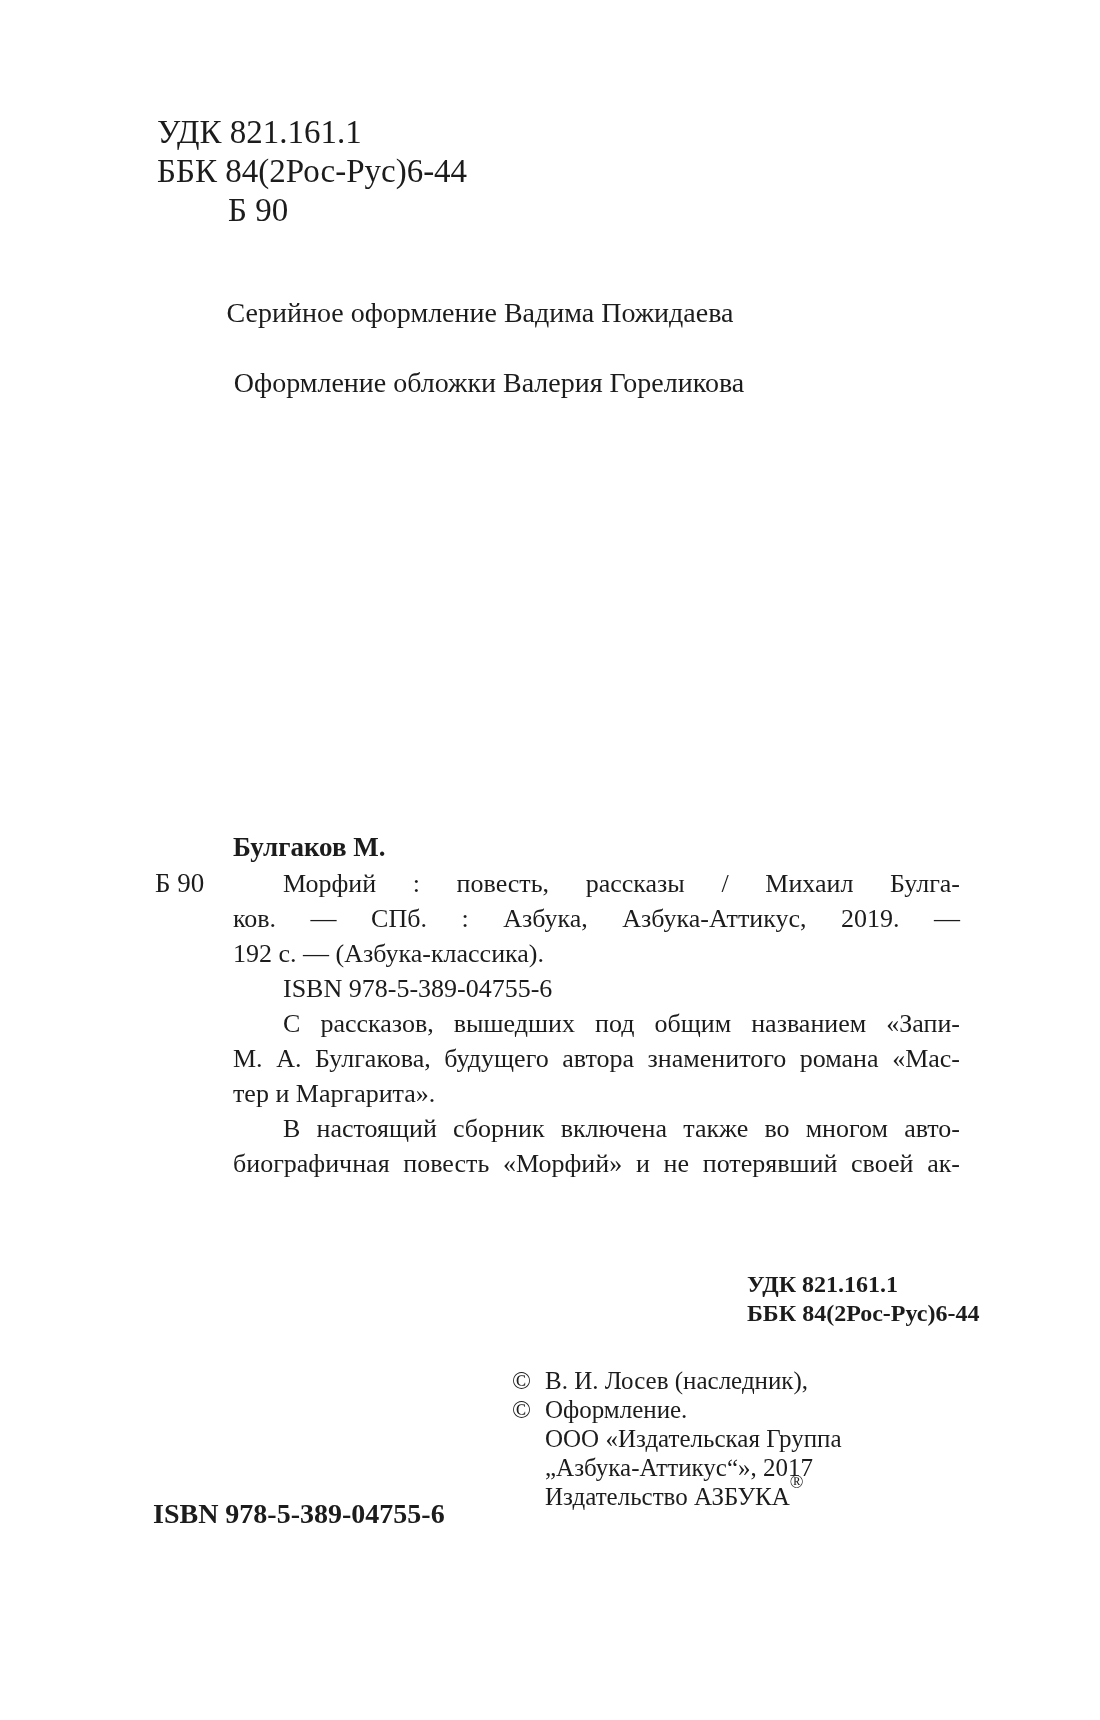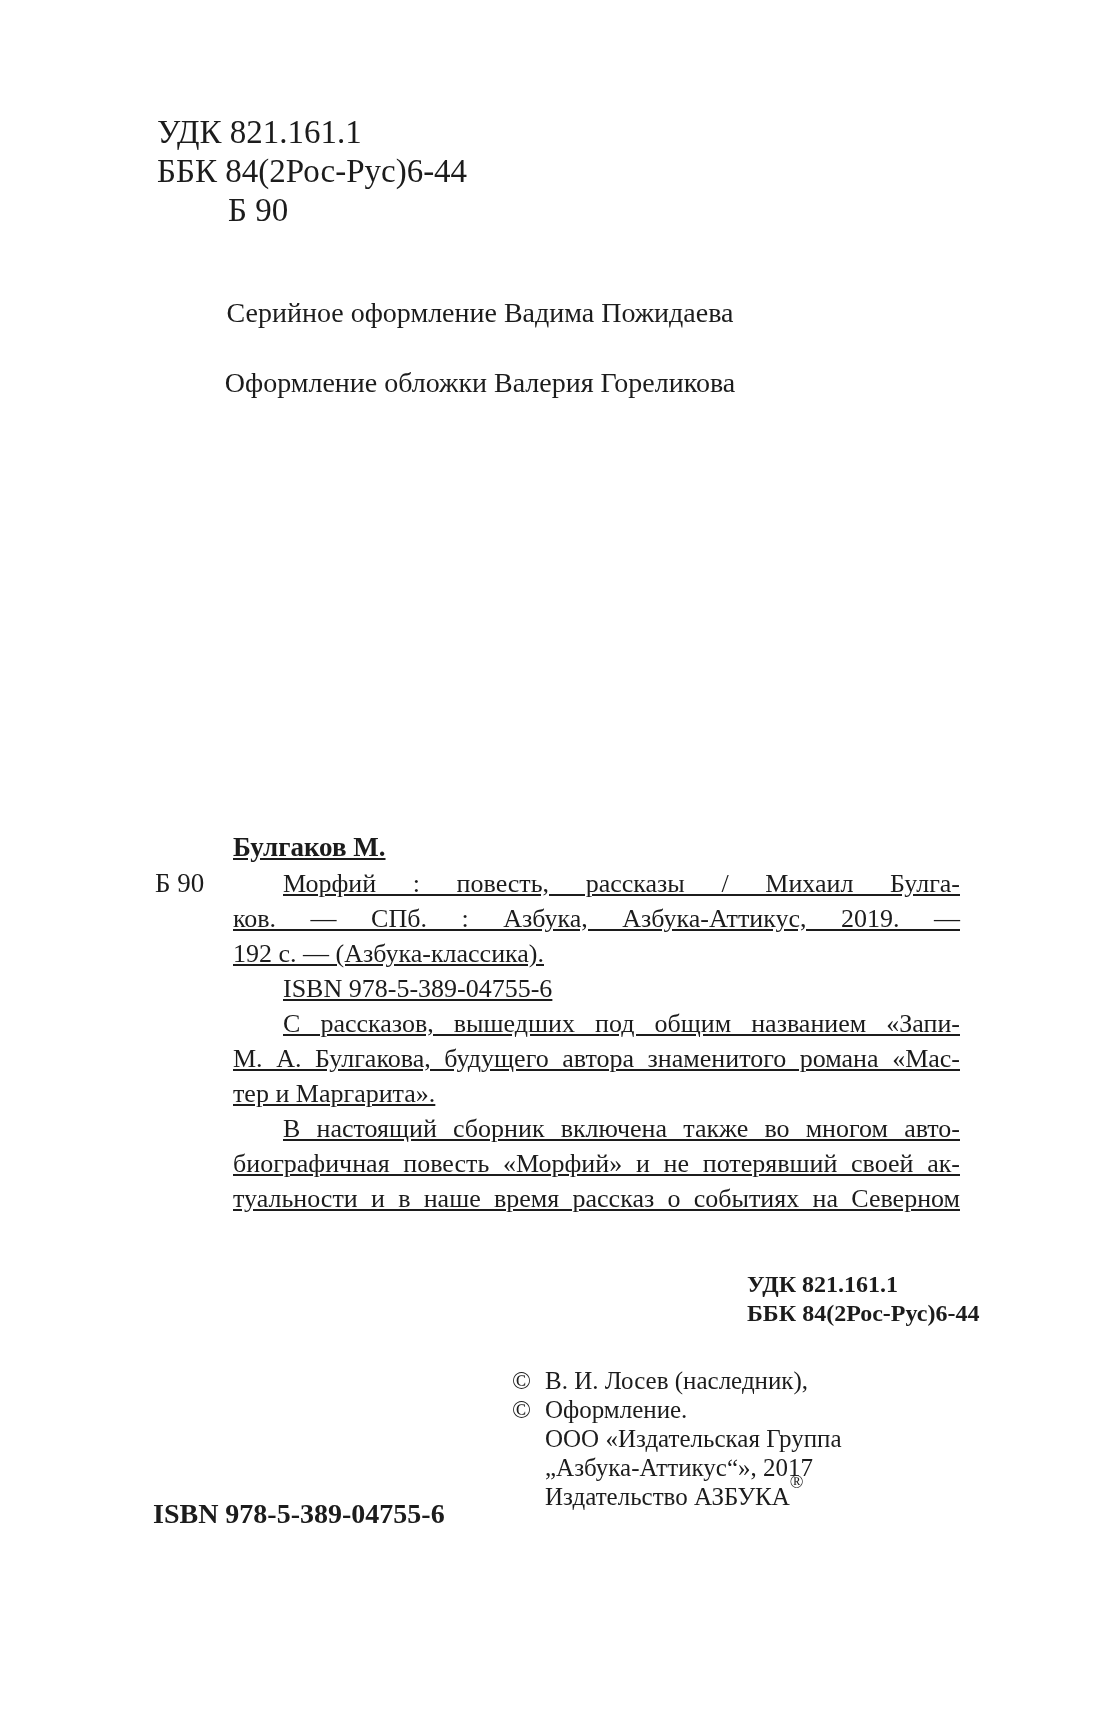--- a/index.html
+++ b/index.html
@@ -33,31 +33,30 @@
   
   .credit {
     position: absolute;
     left: 0;
     width: 960px;
     text-align: center;
     font-size: 28px;
     white-space: nowrap;
   }
   .credit1 { top: 297px; text-align: center; }
-  .credit2 { top: 367px; }
+  .credit2 { top: 367px; margin-left: 9px; }
 
   
   .catalog {
     position: absolute;
     left: 233px;
     top: 828px;
     width: 727px;
     font-size: 26px;
     line-height: 35px;
-    text-decoration: underline;
   }
   .catalog .author {
     font-weight: bold;
     font-size: 27px;
     line-height: 38px;
   }
   .cline.ind { padding-left: 50px; }
   .cline.j {
     text-align: justify;
     text-align-last: justify;
@@ -136,21 +135,20 @@
     <div class="author">Булгаков М.</div>
     <div class="cline j ind">Морфий : повесть, рассказы / Михаил Булга-</div>
     <div class="cline j">ков. — СПб. : Азбука, Азбука-Аттикус, 2019. —</div>
     <div class="cline">192 с. — (Азбука-классика).</div>
     <div class="cline ind">ISBN 978-5-389-04755-6</div>
     <div class="cline j ind">С рассказов, вышедших под общим названием «Запи-</div>
     <div class="cline j">М. А. Булгакова, будущего автора знаменитого романа «Мас-</div>
     <div class="cline">тер и Маргарита».</div>
     <div class="cline j ind">В настоящий сборник включена также во многом авто-</div>
     <div class="cline j">биографичная повесть «Морфий» и не потерявший своей ак-</div>
-    <div class="cline j">туальности и в наше время рассказ о событиях на Северном</div>
   </div>
 
   <div class="udk-bottom">
     <div>УДК 821.161.1</div>
     <div>ББК 84(2Рос-Рус)6-44</div>
   </div>
 
   <div class="copyright">
     <div class="c-item">
       <div class="c-marker">©</div>

